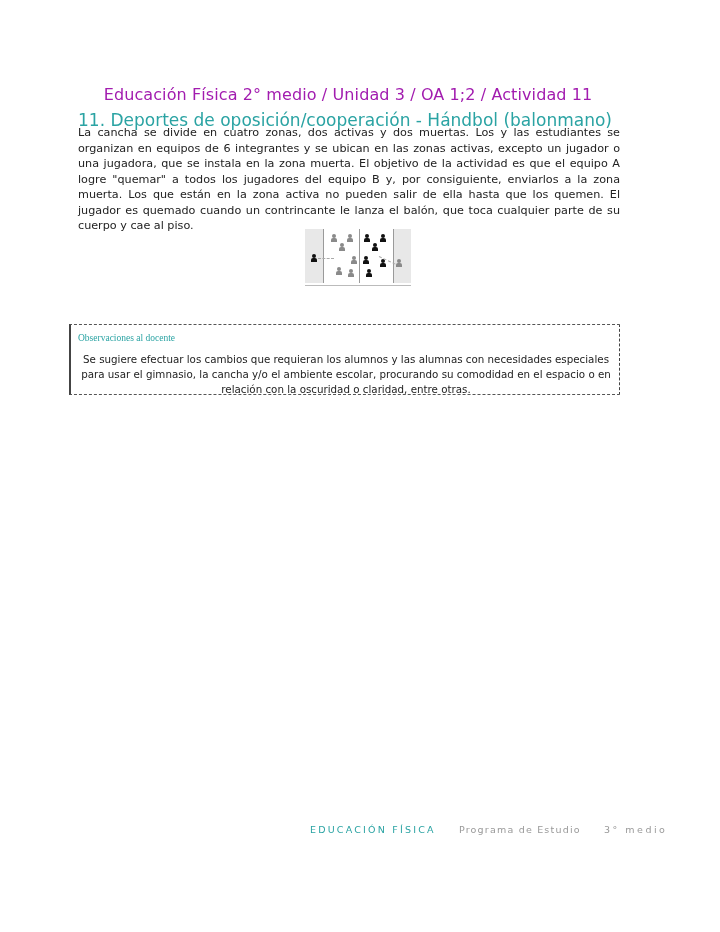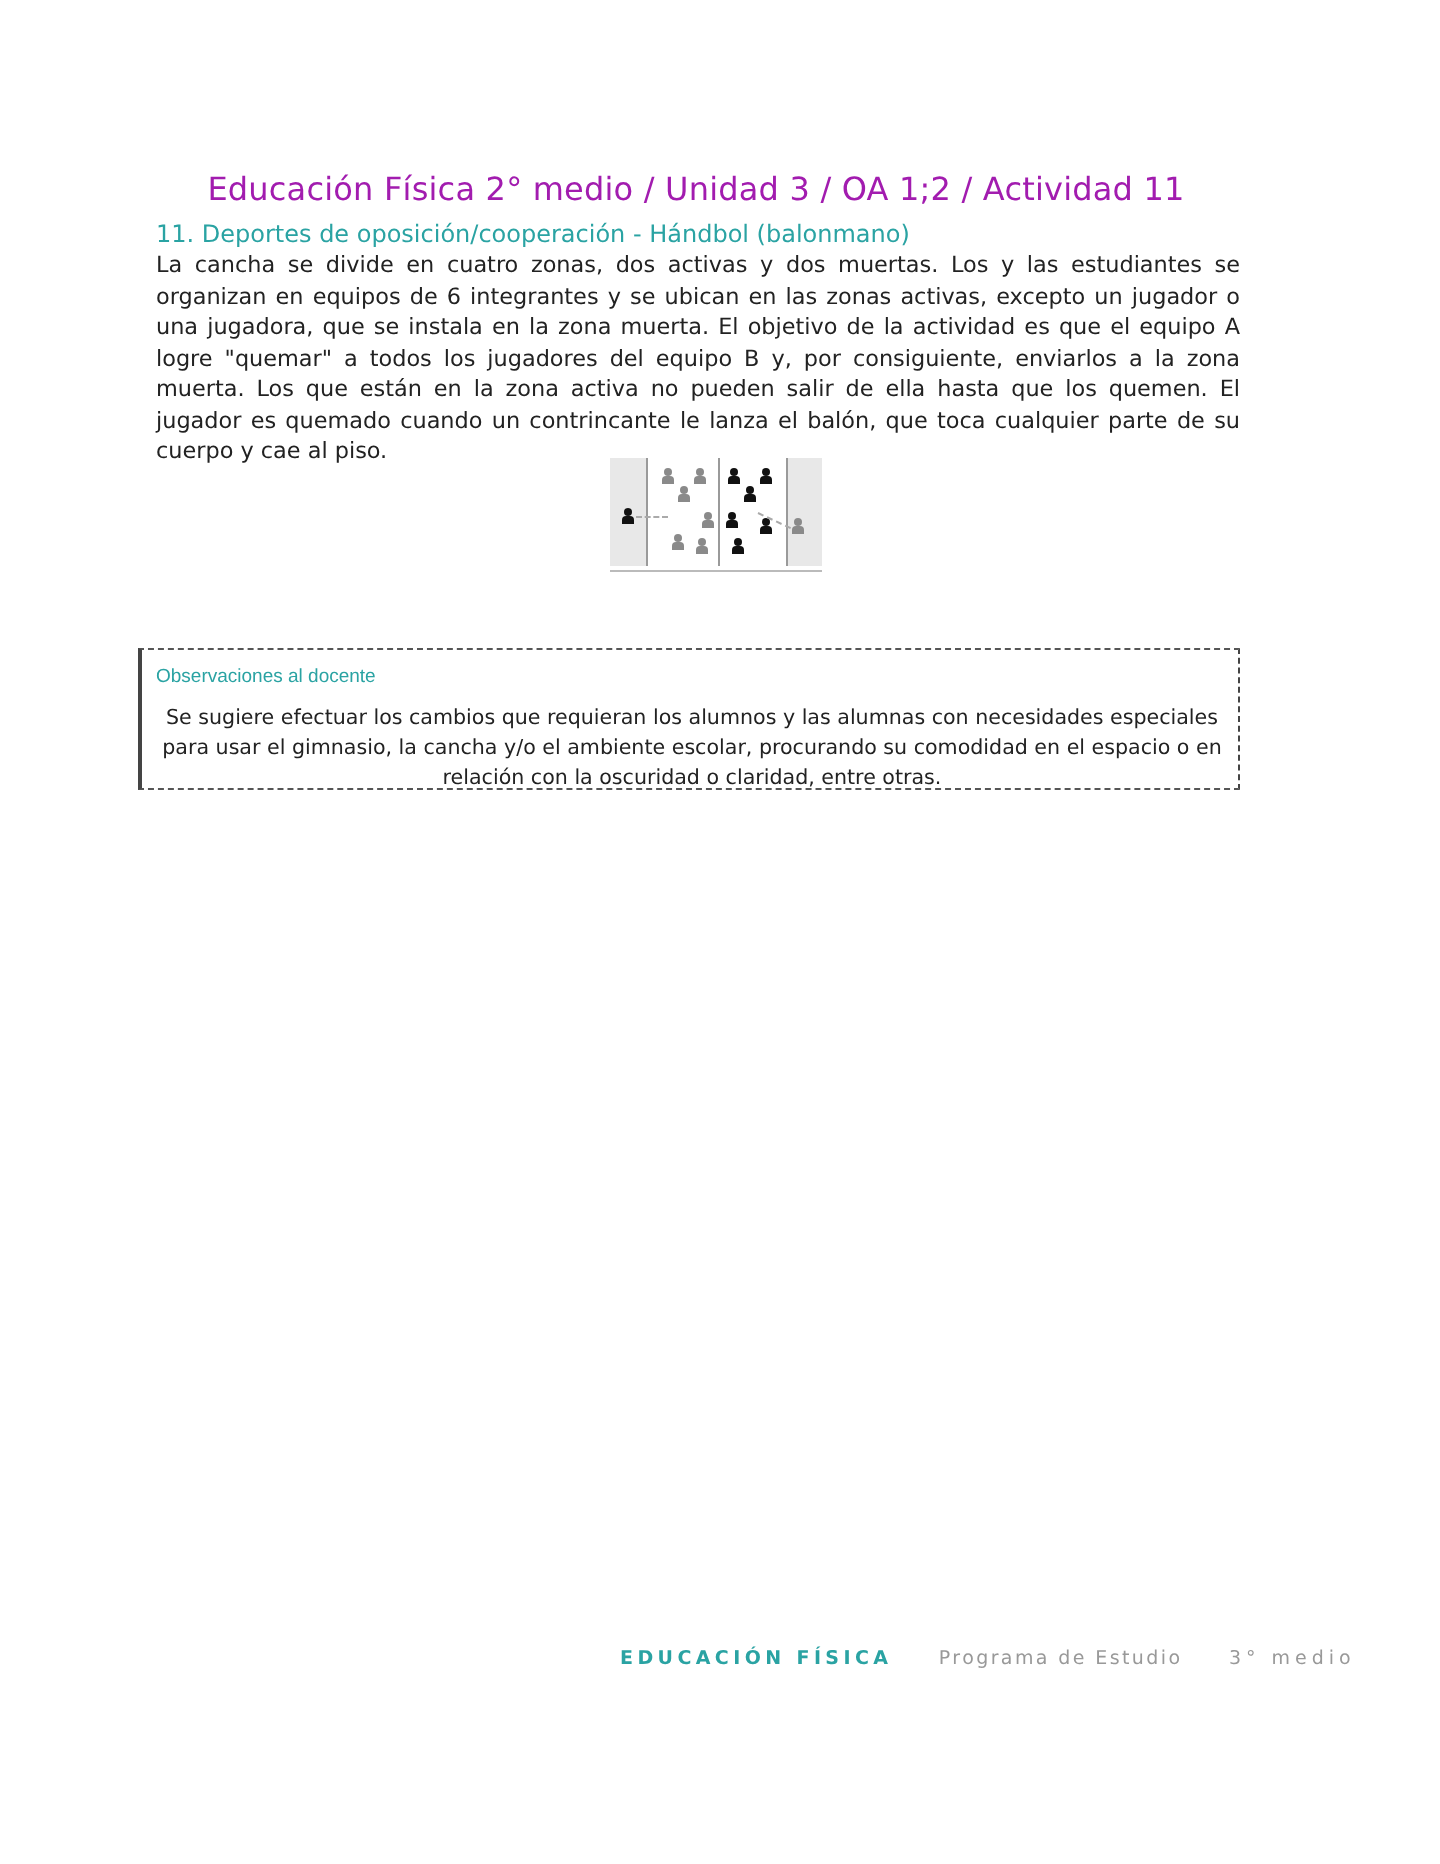--- a/index.html
+++ b/index.html
@@ -1,35 +1,35 @@
 <!DOCTYPE html>
 <html><head>
 <meta charset="utf-8">
 <style>
   html, body { margin: 0; padding: 0; background: #ffffff; }
   body { width: 720px; height: 932px; position: relative; font-family: "Liberation Sans", sans-serif; color: #222; overflow: hidden; }
   .title { position: absolute; top: 85px; left: 0; width: 696px; text-align: center; color: #a21caf; font-size: 16px; font-family: "DejaVu Sans", sans-serif; letter-spacing: 0.1px; }
-  .section-heading { position: absolute; top: 110px; left: 78px; color: #2aa3a3; font-size: 12px; font-family: "DejaVu Sans", sans-serif; }
+  .section-heading { position: absolute; top: 110px; left: 78px; color: #2aa3a3; font-size: 17px; font-family: "DejaVu Sans", sans-serif; }
   .body-text { position: absolute; top: 125px; left: 78px; width: 542px; font-size: 11.2px; line-height: 15.5px; text-align: justify; color: #222; font-family: "DejaVu Sans", sans-serif; }
   .diagram { position: absolute; top: 229px; left: 305px; width: 106px; height: 58px; background: #fff; }
   .zone { position: absolute; top: 0; height: 54px; }
   .zone.dead { background: #e8e8e8; }
   .vline { position: absolute; top: 0; width: 1px; height: 54px; background: #9a9a9a; }
   .player { position: absolute; width: 6px; height: 8px; }
   .player .head { position: absolute; left: 1px; top: 0; width: 4px; height: 4px; border-radius: 50%; }
   .player .bodyp { position: absolute; left: 0; top: 4px; width: 6px; height: 4px; border-radius: 2px 2px 0 0; }
   .player.black .head, .player.black .bodyp { background: #111; }
   .player.gray .head, .player.gray .bodyp { background: #8a8a8a; }
   .dash { position: absolute; height: 0; border-top: 1px dashed #aaa; }
   .caption-line { position: absolute; top: 56px; height: 1px; background: #bbb; }
   .obs-box { position: absolute; top: 324px; left: 69px; width: 551px; height: 71px; border: 1px dashed #555; border-left: 2px solid #444; border-right: 1px dashed #444; box-sizing: border-box; }
-  .obs-title { position: absolute; top: 8px; left: 7px; color: #2aa3a3; font-size: 9.5px; font-family: Liberation Sans, sans-serif; }
+  .obs-title { position: absolute; top: 8px; left: 7px; color: #2aa3a3; font-size: 9.5px; font-family: Liberation Serif, serif; }
   .obs-text { position: absolute; top: 27px; left: 7px; width: 536px; font-size: 10.3px; line-height: 15px; color: #222; font-family: "DejaVu Sans", sans-serif; text-align: center; }
   .footer { position: absolute; top: 824px; left: 310px; font-size: 9.5px; letter-spacing: 2.2px; font-family: "DejaVu Sans", sans-serif; white-space: nowrap; }
-  .footer .subject { color: #2aa3a3; font-weight: bold; }
+  .footer .subject { color: #2aa3a3; font-weight: normal; }
   .footer .program { color: #999; margin-left: 18px; letter-spacing: 1.2px; }
   .footer .grade { color: #999; margin-left: 18px; letter-spacing: 2.5px; }
 </style>
 </head>
 <body>
 
 <div class="title">Educación Física 2° medio / Unidad 3 / OA 1;2 / Actividad 11</div>
 
 <div class="section-heading">11.  Deportes de oposición/cooperación - Hándbol (balonmano)</div>
 

